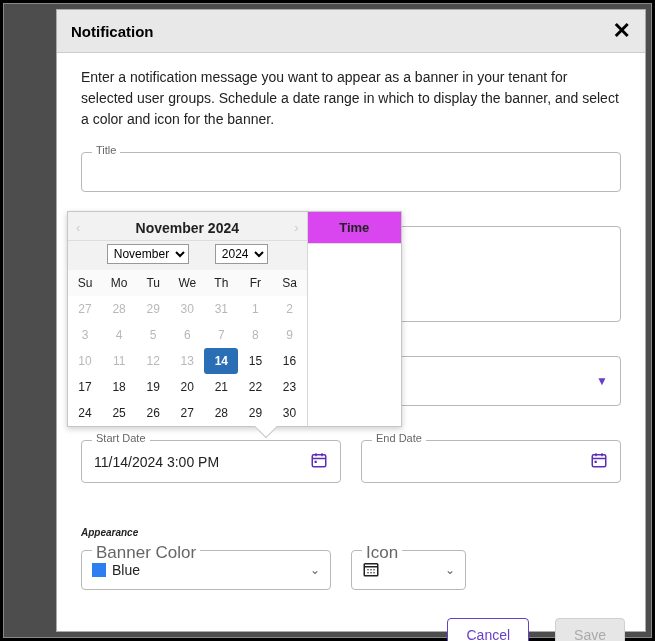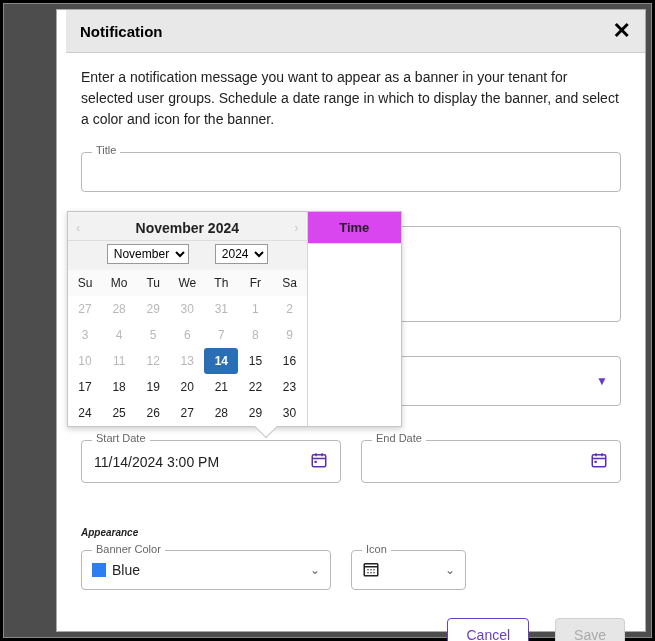--- a/index.html
+++ b/index.html
@@ -25,21 +25,20 @@
     display: flex;
     flex-direction: column;
   }
   .modal-header {
     background: #e8e8e8;
     border-bottom: 1px solid #ccc;
     padding: 10px 14px;
     display: flex;
     justify-content: space-between;
     align-items: center;
-    margin-left: 9px;
   }
   .modal-title { font-weight: 700; font-size: 15px; }
   .close-x { font-size: 22px; font-weight: 700; cursor: pointer; line-height: 1; }
   .modal-body { padding: 14px 24px; flex: 1; position: relative; font-size: 14px; color: #222; }
   .desc { margin-bottom: 22px; line-height: 1.5; }
   .fieldset {
     border: 1px solid #b8b8b8;
     border-radius: 4px;
     padding: 10px 12px;
     margin-bottom: 34px;
@@ -155,21 +154,21 @@
     padding: 8px 10px;
     position: relative;
     min-height: 40px;
     display: flex;
     align-items: center;
   }
   .select-box .legend {
     position: absolute;
     top: -8px; left: 10px;
     background: #fff;
-    font-size: 11px;
+    font-size: 17px;
     color: #666;
     padding: 0 4px;
   }
   .appearance-row { display: flex; gap: 20px; }
   .appearance-row .select-box:first-child { width: 250px; }
   .appearance-row .select-box:last-child { width: 115px; }
   .icon-cal-mini svg { width: 18px; height: 18px; }
 </style>
 </head>
 <body>

